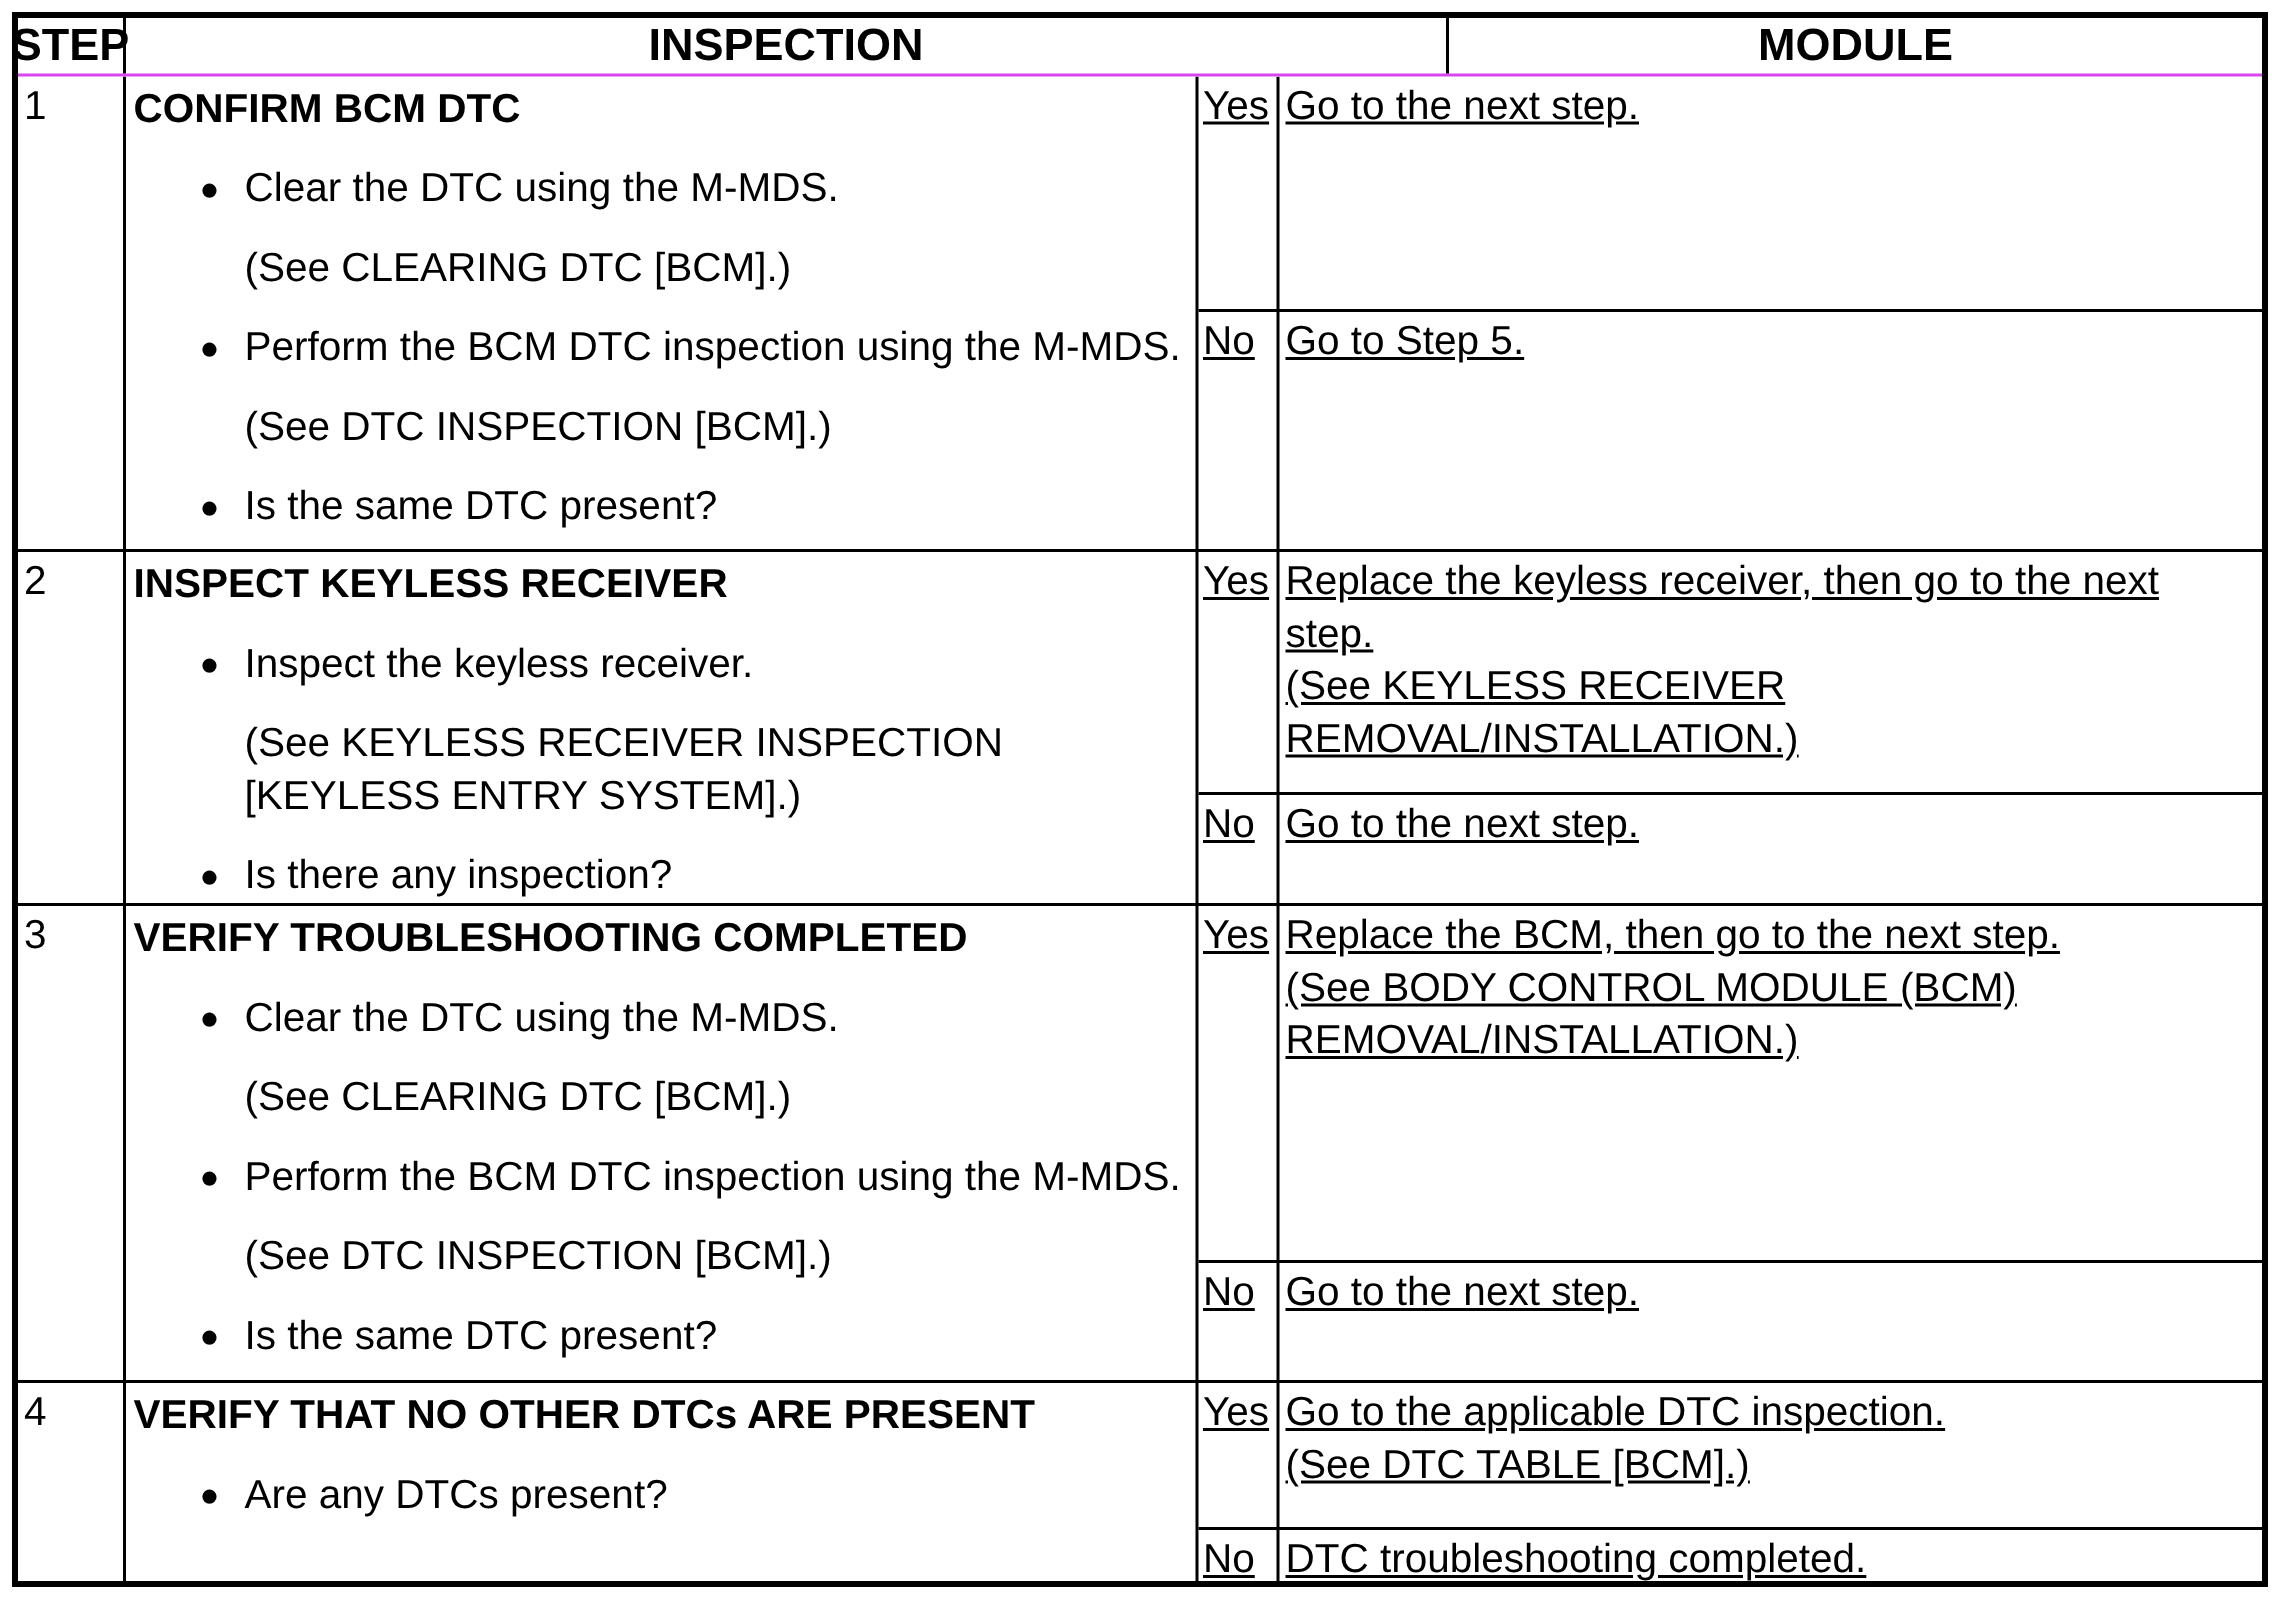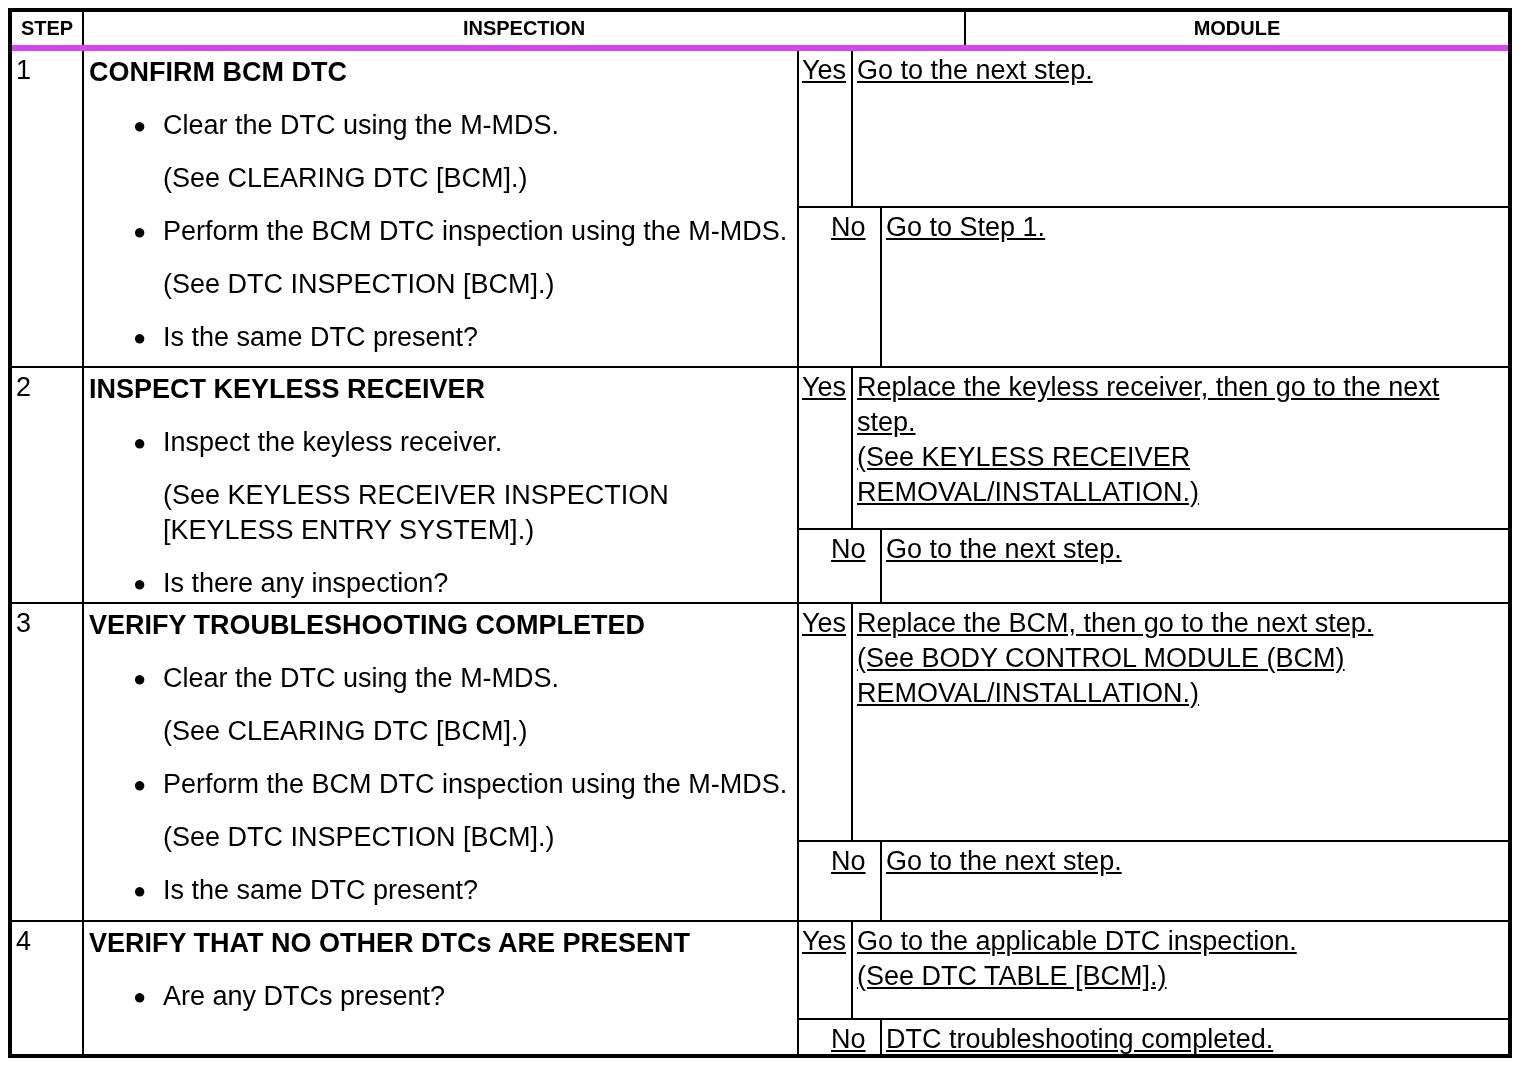--- a/index.html
+++ b/index.html
@@ -1,40 +1,40 @@
 <!DOCTYPE html>
 <html><head>
 <meta charset="utf-8">
 <style>
   html,body{margin:0;padding:0;background:#ffffff;}
   .page{position:relative;width:1520px;height:1068px;background:#ffffff;
         font-family:"Liberation Sans","DejaVu Sans",sans-serif;color:#000;}
   .tbl{position:absolute;left:8px;top:8px;width:1504px;height:1050px;
        border:4px solid #000;box-sizing:border-box;display:flex;flex-direction:column;}
-  .hdr{display:flex;height:39px;border-bottom:6px solid #d946ef;box-sizing:border-box;
-       font-weight:bold;font-size:20px;}
+  .hdr{display:flex;height:39px;border-bottom:2px solid #d946ef;box-sizing:border-box;
+       font-weight:bold;font-size:30px;}
   .hdr > div{display:flex;align-items:center;justify-content:center;box-sizing:border-box;}
   .h-step{width:72px;border-right:2px solid #000;}
   .h-insp{width:882px;border-right:2px solid #000;}
   .h-act{flex:1;}
   .row{display:flex;border-bottom:2px solid #000;box-sizing:border-box;overflow:hidden;}
   .row.last{border-bottom:none;}
   .r1{height:317px;}.r2{height:236px;}.r3{height:318px;}.r4{height:132px;}
   .c-step{width:72px;border-right:2px solid #000;box-sizing:border-box;
           padding:2px 0 0 4px;font-size:27px;line-height:35px;}
   .c-insp{width:715px;border-right:2px solid #000;box-sizing:border-box;
           padding:4px 8px 0 5px;font-size:27px;line-height:35px;overflow:hidden;}
   .c-act{width:709px;display:flex;flex-direction:column;box-sizing:border-box;text-decoration:underline;}
   .sub{display:flex;box-sizing:border-box;overflow:hidden;}
   .sub-yes{border-bottom:2px solid #000;}
   .r1 .sub-yes{height:157px;}
   .r2 .sub-yes{height:162px;}
   .r3 .sub-yes{height:238px;}
   .r4 .sub-yes{height:98px;}
-  .sub-no{flex:1;margin-left:29px;}
+  .sub-no{flex:1;}
   .c-yn{width:54px;border-right:2px solid #000;box-sizing:border-box;
         padding:2px 0 0 3px;font-size:27px;line-height:35px;}
   .c-atext{flex:1;padding:2px 6px 0 4px;font-size:27px;line-height:35px;overflow:hidden;}
   .c-atext p{margin:0;}
   .c-atext p + p{}
   .title{font-weight:bold;margin:0;}
   .item{margin-top:18px;padding-left:74px;position:relative;}
   .dot{position:absolute;left:44px;top:0;font-size:22px;line-height:35px;}
 </style>
 </head>
@@ -62,21 +62,21 @@
       <div class="c-act">
         <div class="sub sub-yes">
           <div class="c-yn">Yes</div>
           <div class="c-atext">
             <p>Go to the next step.</p>
           </div>
         </div>
         <div class="sub sub-no">
           <div class="c-yn">No</div>
           <div class="c-atext">
-            <p>Go to Step 1.</p>
+            <p>Go to Step 5.</p>
           </div>
         </div>
       </div>
     </div>
 
     <div class="row r2">
       <div class="c-step">2</div>
       <div class="c-insp">
         <div class="title">INSPECT KEYLESS RECEIVER</div>
         <div class="item"><span class="dot">●</span><span>Inspect the keyless receiver.</span></div>

